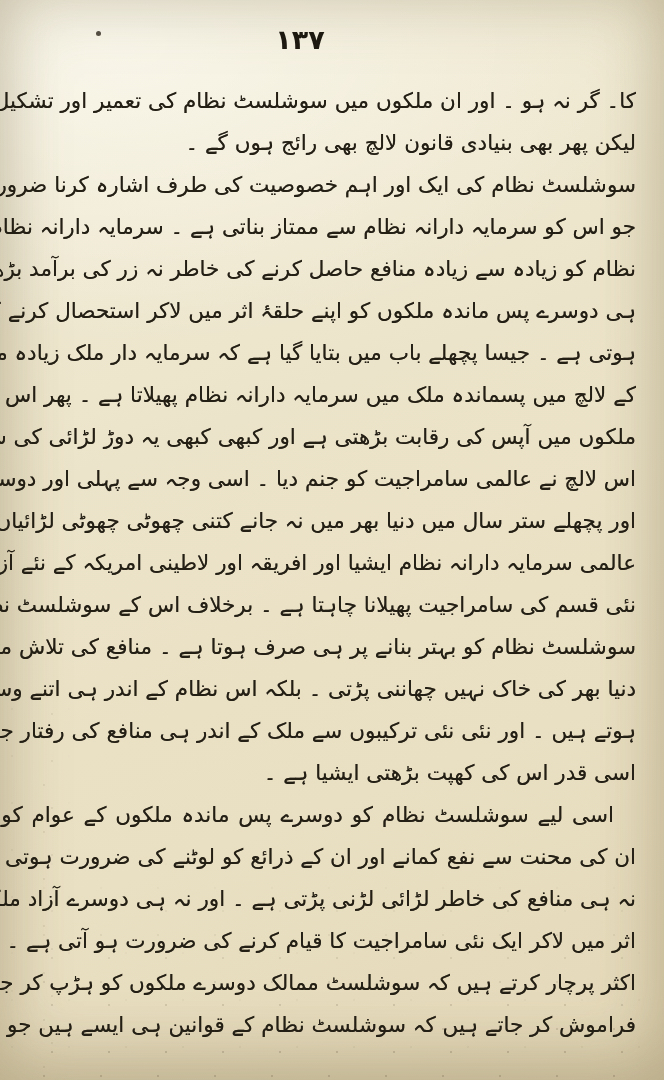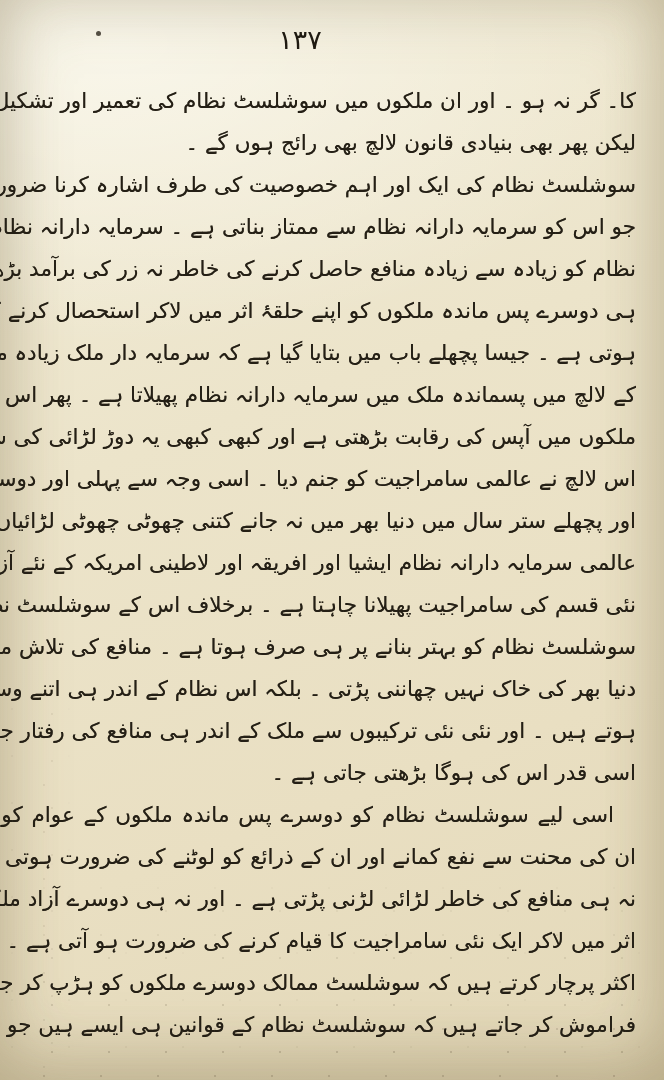--- a/index.html
+++ b/index.html
@@ -51,21 +51,21 @@
     background: #2a241a;
     opacity: 0.8;
   }
   .page-number {
     position: absolute;
     top: 24px;
     right: 64px;
     left: 0;
     text-align: center;
     font-size: 27px;
-    font-weight: normal;
+    font-weight: bold;
     letter-spacing: 2px;
     color: #1e1910;
   }
   .text-block {
     position: absolute;
     top: 80px;
     right: 28px;
     left: 34px;
   }
   .line {
@@ -112,21 +112,21 @@
     <div class="line">ہوتی ہے ۔ جیسا پچھلے باب میں بتایا گیا ہے کہ سرمایہ دار ملک زیادہ منافع حاصل کرنے</div>
     <div class="line">کے لالچ میں پسماندہ ملک میں سرمایہ دارانہ نظام پھیلاتا ہے ۔ پھر اس عمل سے سرمایہ دار</div>
     <div class="line">ملکوں میں آپس کی رقابت بڑھتی ہے اور کبھی کبھی یہ دوڑ لڑائی کی شکل اختیار کر لیتی ہے</div>
     <div class="line">اس لالچ نے عالمی سامراجیت کو جنم دیا ۔ اسی وجہ سے پہلی اور دوسری جنگ عظیم ہوئی</div>
     <div class="line">اور پچھلے ستر سال میں دنیا بھر میں نہ جانے کتنی چھوٹی چھوٹی لڑائیاں لڑی گئیں ۔ آج</div>
     <div class="line">عالمی سرمایہ دارانہ نظام ایشیا اور افریقہ اور لاطینی امریکہ کے نئے آزاد ملکوں میں ایک</div>
     <div class="line">نئی قسم کی سامراجیت پھیلانا چاہتا ہے ۔ برخلاف اس کے سوشلسٹ نظام میں منافع</div>
     <div class="line">سوشلسٹ نظام کو بہتر بنانے پر ہی صرف ہوتا ہے ۔ منافع کی تلاش میں اس نظام کو</div>
     <div class="line">دنیا بھر کی خاک نہیں چھاننی پڑتی ۔ بلکہ اس نظام کے اندر ہی اتنے وسیع وسائل موجود</div>
     <div class="line">ہوتے ہیں ۔ اور نئی نئی ترکیبوں سے ملک کے اندر ہی منافع کی رفتار جتنی تیز ہوتی جاتی ہے</div>
-    <div class="line short">اسی قدر اس کی ہوگا بڑھتی جاتی ہے ۔</div>
+    <div class="line short">اسی قدر اس کی کھپت بڑھتی ایشیا ہے ۔</div>
     <div class="line indent inner-gap">اسی لیے سوشلسٹ نظام کو دوسرے پس ماندہ ملکوں کے عوام کو نہ تو غلام بنا کر</div>
     <div class="line">ان کی محنت سے نفع کمانے اور ان کے ذرائع کو لوٹنے کی ضرورت ہوتی ہے ۔ اور</div>
     <div class="line">نہ ہی منافع کی خاطر لڑائی لڑنی پڑتی ہے ۔ اور نہ ہی دوسرے آزاد ملکوں کو اپنے حلقۂ</div>
     <div class="line">اثر میں لاکر ایک نئی سامراجیت کا قیام کرنے کی ضرورت ہو آتی ہے ۔ یہ سوشلزم کے مخالفین</div>
     <div class="line">اکثر پرچار کرتے ہیں کہ سوشلسٹ ممالک دوسرے ملکوں کو ہڑپ کر جانا چاہتے ہیں ۔ لیکن وہ</div>
     <div class="line">فراموش کر جاتے ہیں کہ سوشلسٹ نظام کے قوانین ہی ایسے ہیں جو استحصال ، سامراجی</div>
   </div>
 
   <div class="grain"></div>
   <div class="grain side"></div>

